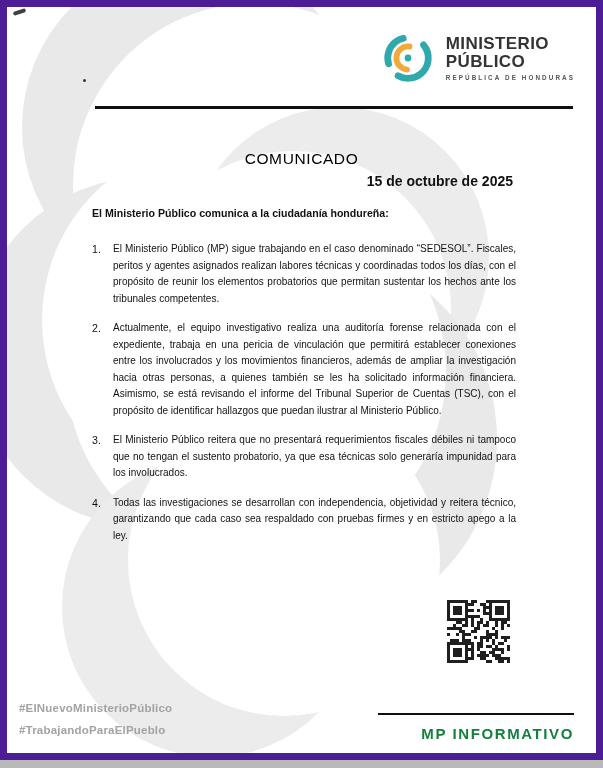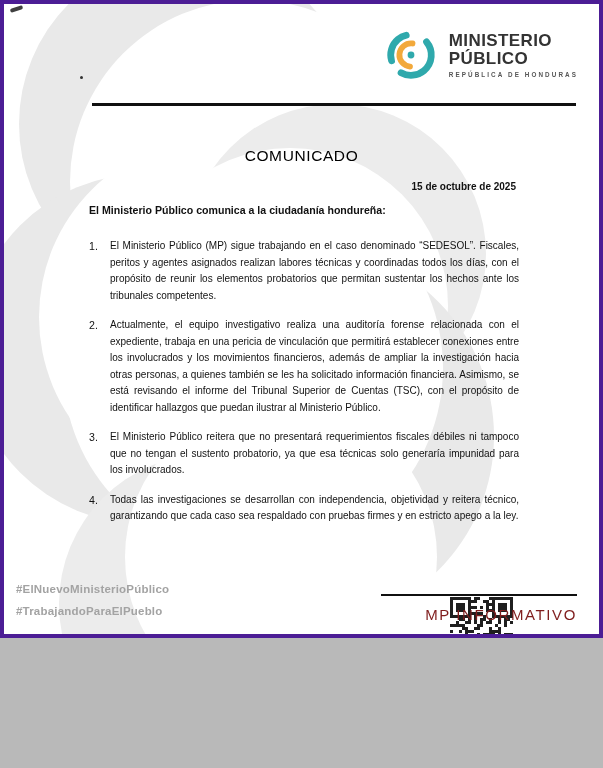--- a/index.html
+++ b/index.html
@@ -1,59 +1,59 @@
 <!DOCTYPE html>
 <html><head>
 <meta charset="utf-8">
 <style>
   html,body{margin:0;padding:0;background:#b9b9b9;}
   .page{
-    position:relative;width:603px;height:638px;margin:0 auto;
+    position:relative;width:603px;height:760px;margin:0 auto;
     background:#fff;overflow:hidden;
-    border:4px solid #4c1d95;box-sizing:border-box;
+    border:7px solid #4c1d95;box-sizing:border-box;
     font-family:"Liberation Sans", sans-serif;color:#1c1c1c;
   }
   .watermark{position:absolute;top:0;left:0;z-index:0;}
   .content{position:absolute;inset:0;z-index:1;}
 
   
   .corner-mark{position:absolute;top:3px;left:6px;width:13px;height:4px;background:#2b2b2b;border-radius:2px;transform:rotate(-18deg);opacity:.9;}
   .dot-artifact{position:absolute;top:72px;left:76px;width:3px;height:3px;background:#333;border-radius:50%;}
 
   
   .logo-block{position:absolute;top:22px;right:21px;display:flex;align-items:center;gap:9px;}
   .emblem{width:58px;height:58px;}
   .org-text{display:flex;flex-direction:column;align-items:flex-start;}
   .org-line{font-size:17px;font-weight:700;color:#333;line-height:1.05;letter-spacing:.4px;}
   .org-sub{font-size:6.3px;font-weight:700;color:#555;letter-spacing:2.1px;margin-top:3px;}
 
   .header-rule{position:absolute;top:99px;left:88px;right:23px;height:3px;background:#101010;}
 
   .title{position:absolute;top:143px;left:0;right:0;margin:0;text-align:center;
     font-size:15.5px;font-weight:400;letter-spacing:.6px;color:#000;}
-  .date{position:absolute;top:166px;right:83px;font-size:10px;font-weight:700;color:#111;margin-top:11px;}
+  .date{position:absolute;top:166px;right:83px;font-size:14px;font-weight:700;color:#111;}
 
   .intro{position:absolute;top:192px;left:85px;font-size:10.6px;font-weight:700;color:#111;margin-top:8px;}
 
   .items{position:absolute;top:234px;left:85px;right:80px;margin:0;padding:0;list-style:none;}
   .item{display:flex;gap:7px;margin-bottom:13px;}
   .num{flex:0 0 14px;font-size:10.6px;line-height:1.65;color:#111;}
   .txt{flex:1;font-size:10px;line-height:1.65;text-align:justify;color:#111;}
 
   
   .qr{position:absolute;top:591px;right:84px;background:#fff;padding:2px;}
   .qr-grid{display:grid;grid-template-columns:repeat(21,3px);grid-auto-rows:3px;}
   .qc{background:#fff;}
   .qc.on{background:#1f1f1f;}
 
   
   .hashtags{position:absolute;left:12px;bottom:12px;}
   .tag{font-size:11.5px;font-weight:700;color:#a3a3a3;line-height:1.85;letter-spacing:.2px;}
   .footer-rule{position:absolute;right:22px;bottom:38px;width:196px;height:2px;background:#101010;}
-  .brand{position:absolute;right:22px;bottom:11px;font-size:15px;font-weight:400;letter-spacing:1.6px;color:#7f1d1d;}
+  .brand{position:absolute;right:22px;bottom:11px;font-size:15px;font-weight:700;letter-spacing:1.6px;color:#15803d;}
 </style>
 </head>
 <body>
 
 <div class="page">
 
   <svg class="watermark" width="603" height="768" viewBox="0 0 603 768" aria-hidden="true">
     <circle cx="185" cy="120" r="170" fill="#e9e9e9"></circle>
     <circle cx="248" cy="178" r="182" fill="#ffffff"></circle>
     <circle cx="140" cy="345" r="175" fill="#e9e9e9"></circle>

